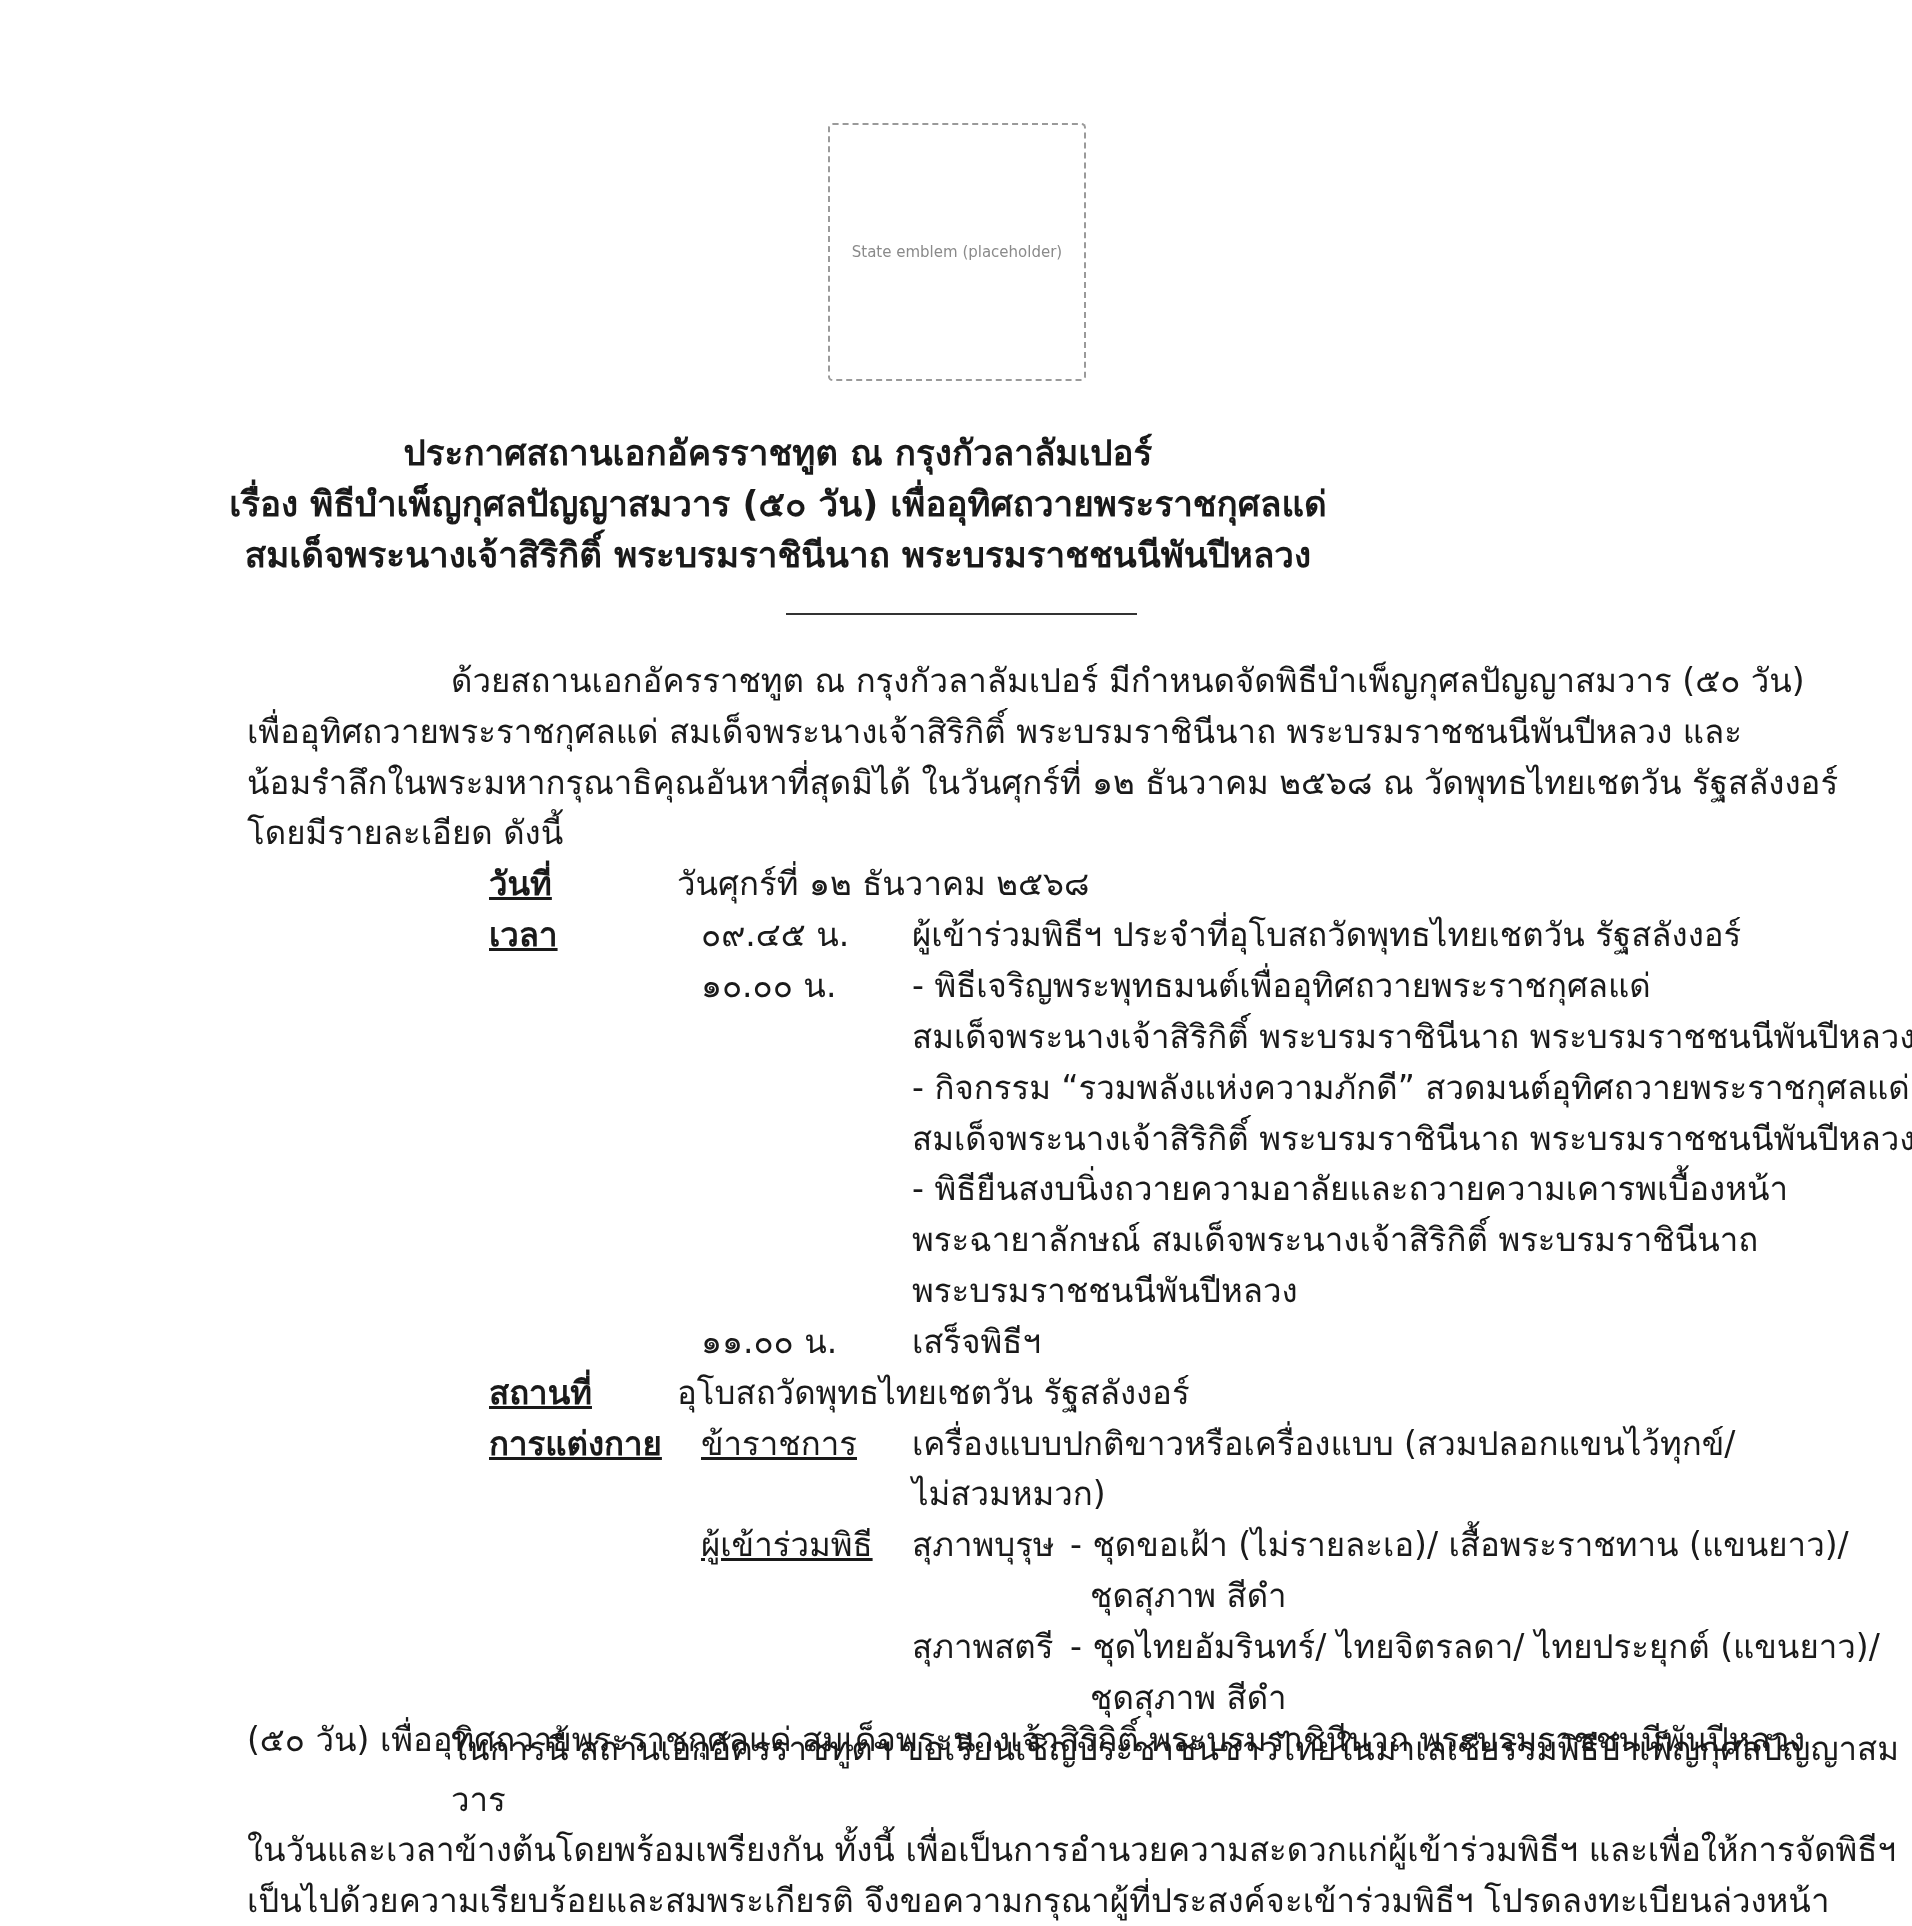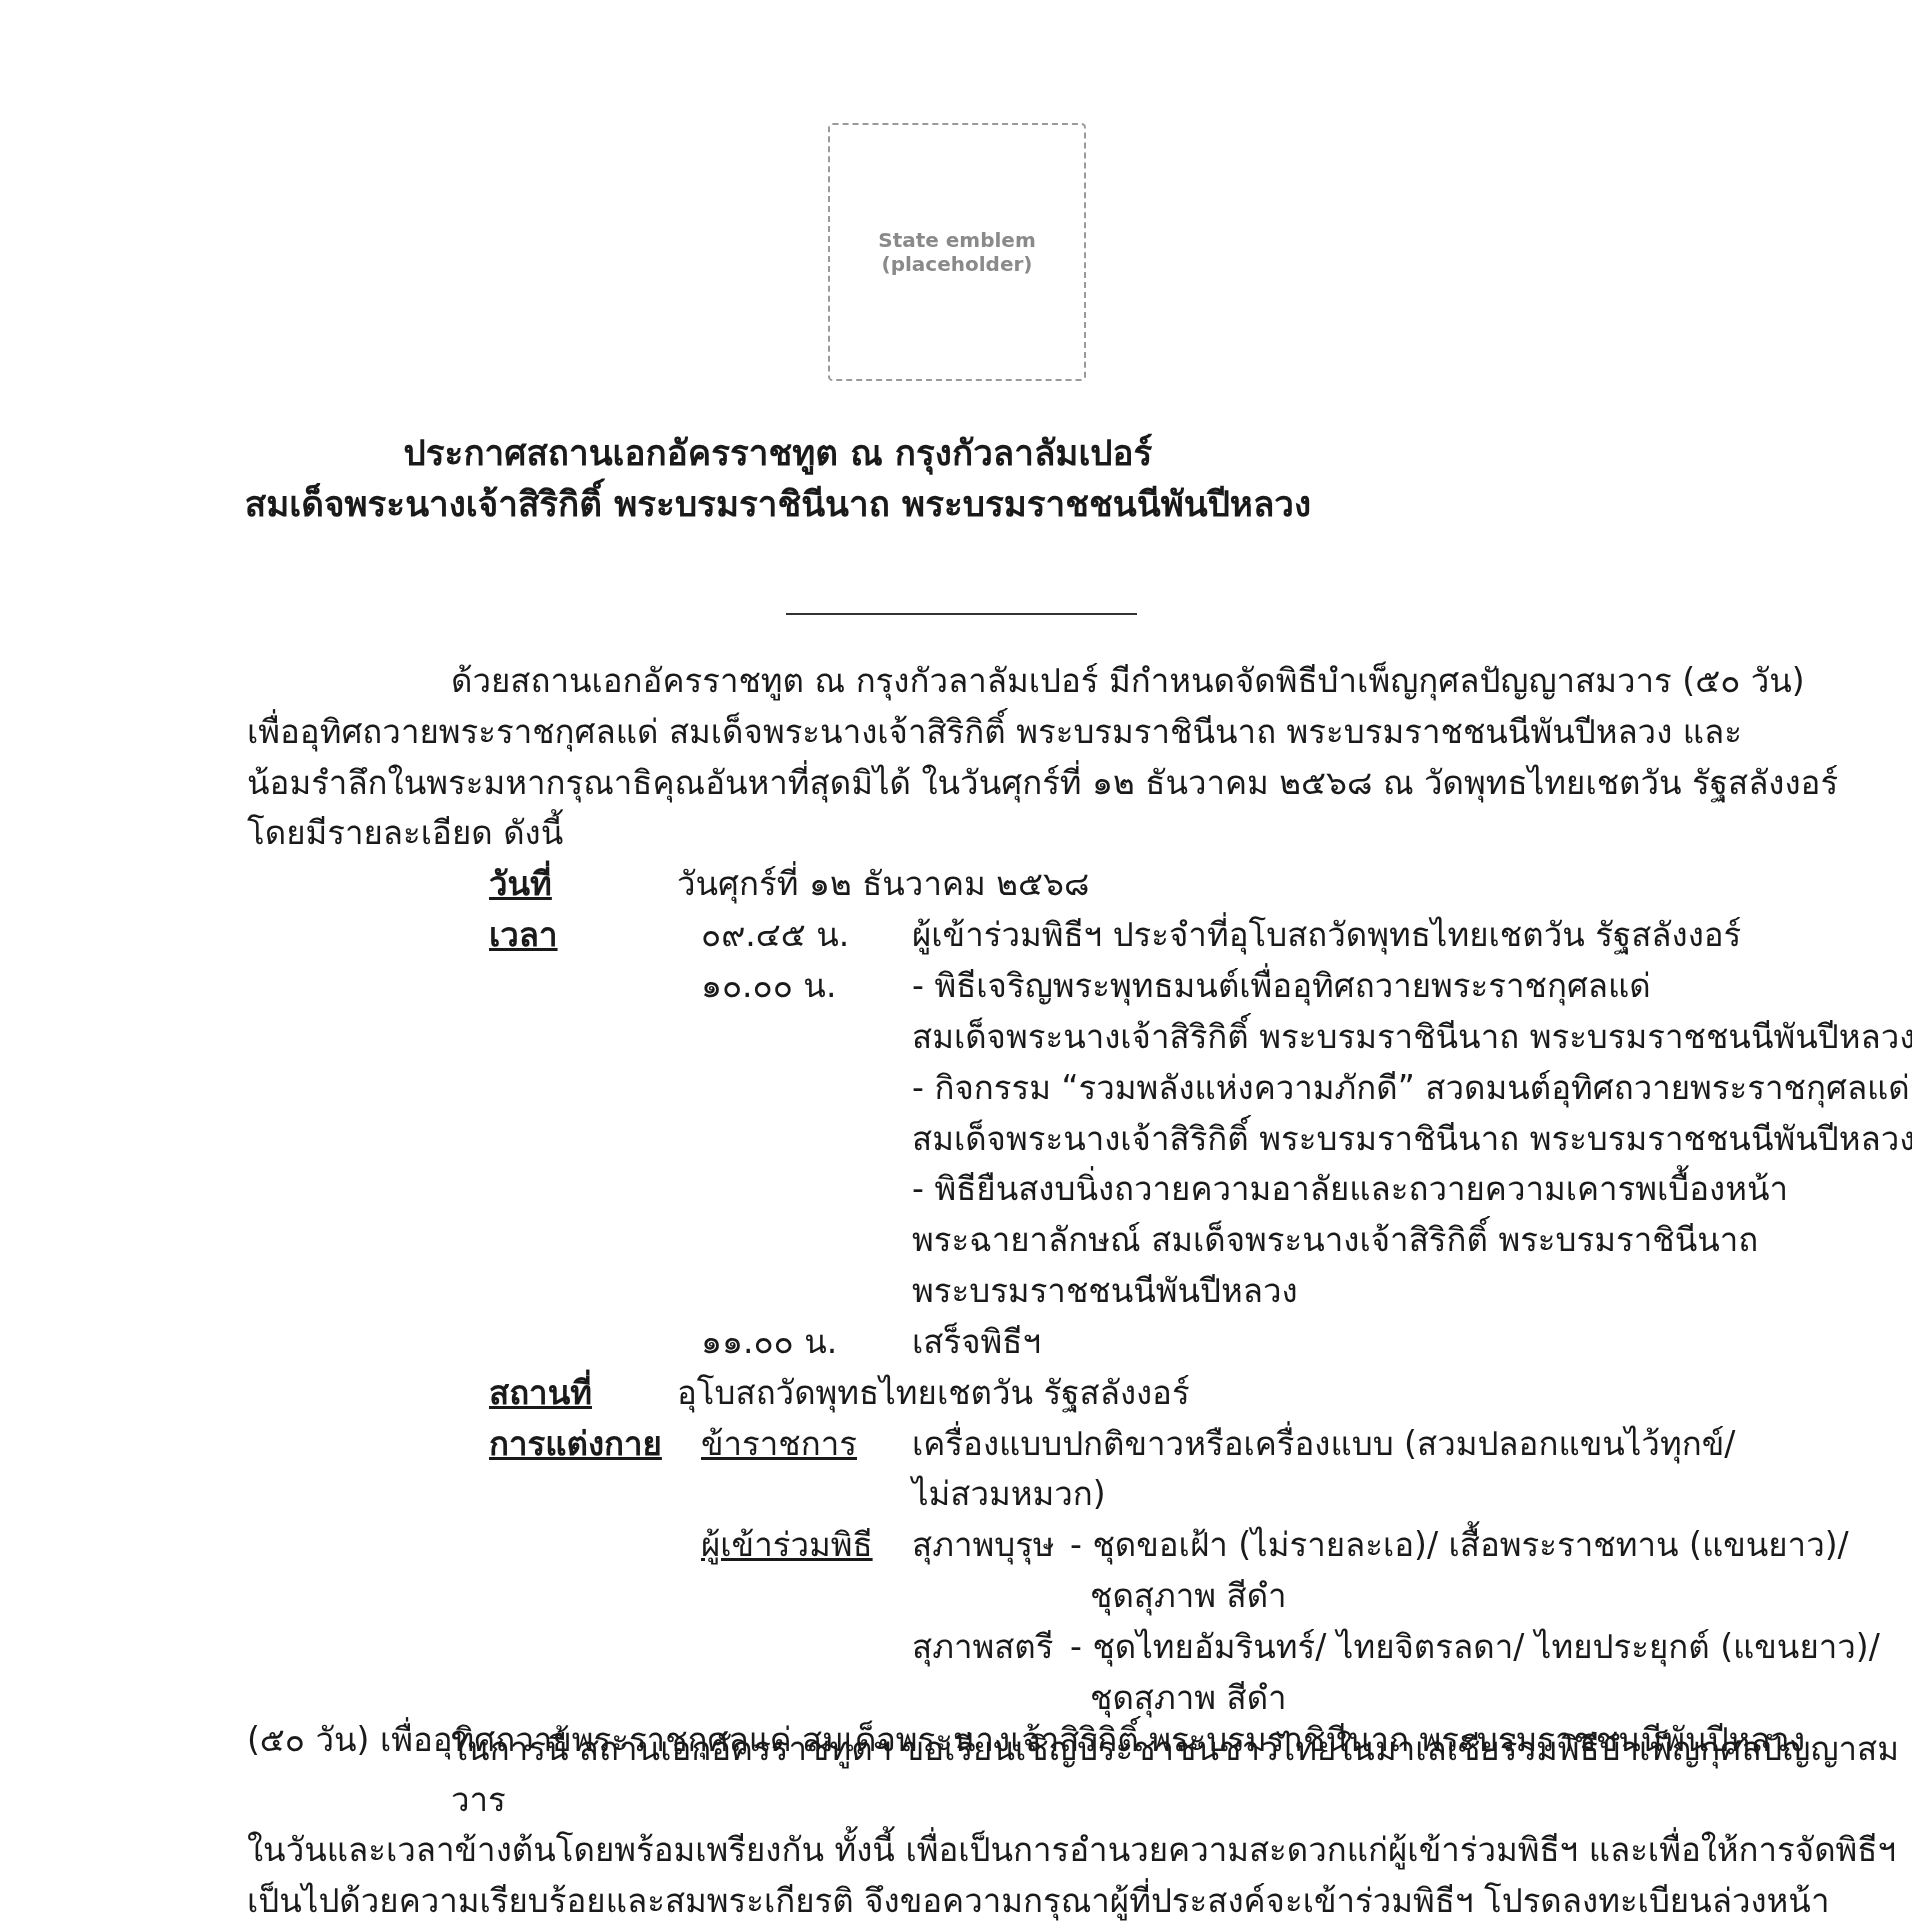--- a/index.html
+++ b/index.html
@@ -4,36 +4,37 @@
 <style>
   html, body { margin: 0; padding: 0; background: #ffffff; }
   body {
     width: 1912px; height: 2704px; position: relative; overflow: hidden;
     font-family: "DejaVu Sans", sans-serif; color: #1a1a1a;
   }
   .emblem-placeholder {
     position: absolute; left: 828px; top: 123px; width: 254px; height: 254px;
     border: 2.3px dashed #9a9a9a; border-radius: 4.6px;
     display: flex; align-items: center; justify-content: center;
-    color: #8a8a8a; font-size: 20px; text-align: center; font-weight: bold;
+    color: #8a8a8a; font-size: 15px; text-align: center;
   }
   .title-block { position: absolute; left: 0; top: 428px; width: 1556px; text-align: center; }
   .title-line { font-size: 35px; font-weight: bold; line-height: 51px; }
   .rule { position: absolute; left: 786px; top: 613px; width: 351px; height: 1.9px; background: #333; }
   .para { position: absolute; font-size: 33px; line-height: 51px; }
   .label { font-weight: bold; text-decoration: underline; }
   .row { position: absolute; font-size: 33px; line-height: 51px; white-space: nowrap; margin-left: 38px; }
 </style>
 </head>
 <body>
 
 <div class="emblem-placeholder">State emblem (placeholder)</div>
 
 <div class="title-block">
   <div class="title-line">ประกาศสถานเอกอัครราชทูต ณ กรุงกัวลาลัมเปอร์</div>
+  <div class="title-line">เรื่อง พิธีบำเพ็ญกุศลปัญญาสมวาร (๕๐ วัน) เพื่ออุทิศถวายพระราชกุศลแด่</div>
   <div class="title-line">สมเด็จพระนางเจ้าสิริกิติ์ พระบรมราชินีนาถ พระบรมราชชนนีพันปีหลวง</div>
 </div>
 <div class="rule"></div>
 
 <div class="para" style="left:451px;top:655px;">ด้วยสถานเอกอัครราชทูต ณ กรุงกัวลาลัมเปอร์ มีกำหนดจัดพิธีบำเพ็ญกุศลปัญญาสมวาร (๕๐ วัน)</div>
 <div class="para" style="left:247px;top:706px;">เพื่ออุทิศถวายพระราชกุศลแด่ สมเด็จพระนางเจ้าสิริกิติ์ พระบรมราชินีนาถ พระบรมราชชนนีพันปีหลวง และ</div>
 <div class="para" style="left:247px;top:757px;">น้อมรำลึกในพระมหากรุณาธิคุณอันหาที่สุดมิได้ ในวันศุกร์ที่ ๑๒ ธันวาคม ๒๕๖๘ ณ วัดพุทธไทยเชตวัน รัฐสลังงอร์</div>
 <div class="para" style="left:247px;top:807px;">โดยมีรายละเอียด ดังนี้</div>
 
 <div class="row label" style="left:451px;top:858px;">วันที่</div>

